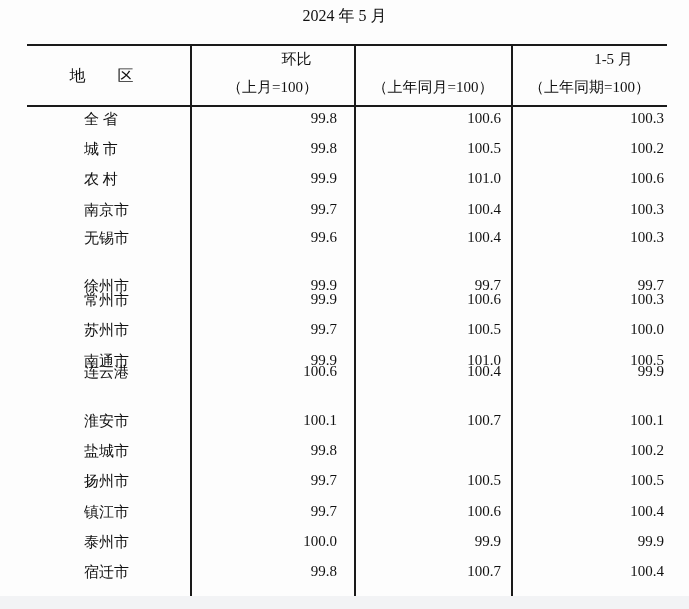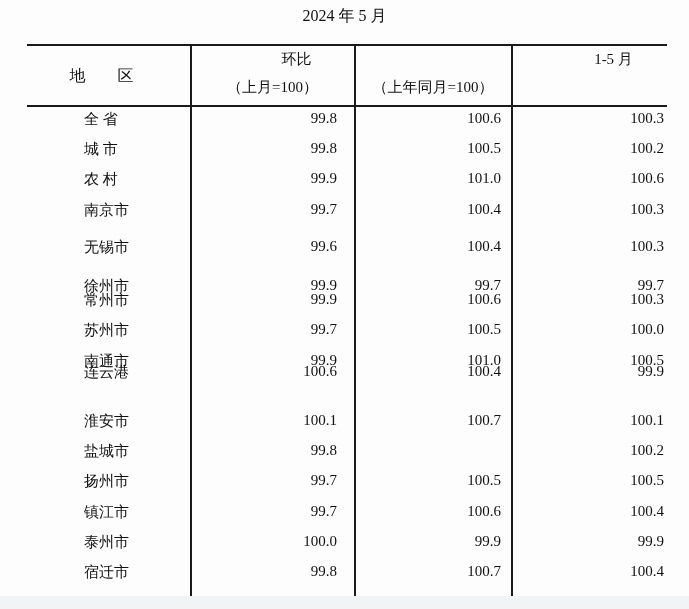--- a/index.html
+++ b/index.html
@@ -40,20 +40,21 @@
 
   <div class="hcell" style="left:191px;width:163px">
     <div class="l1">环比</div>
     <div class="l2">（上月=100）</div>
   </div>
   <div class="hcell" style="left:355px;width:156px">
     <div class="l2">（上年同月=100）</div>
   </div>
   <div class="hcell" style="left:512px;width:155px">
     <div class="l1">1-5 月</div>
+    <div class="l2">（上年同期=100）</div>
   </div>
 
   <div id="rows">
       <div class="row" style="top: 106px;">
         <span class="name">全 省</span>
         <span class="v v1">99.8</span>
         <span class="v v2">100.6</span>
         <span class="v v3">100.3</span>
       </div>
       <div class="row" style="top: 136.2px;">
@@ -67,21 +68,21 @@
         <span class="v v1">99.9</span>
         <span class="v v2">101.0</span>
         <span class="v v3">100.6</span>
       </div>
       <div class="row" style="top: 196.6px;">
         <span class="name">南京市</span>
         <span class="v v1">99.7</span>
         <span class="v v2">100.4</span>
         <span class="v v3">100.3</span>
       </div>
-      <div class="row" style="top: 234px;">
+      <div class="row" style="top: 225px;">
         <span class="name">无锡市</span>
         <span class="v v1">99.6</span>
         <span class="v v2">100.4</span>
         <span class="v v3">100.3</span>
       </div>
       <div class="row" style="top: 273px;">
         <span class="name">徐州市</span>
         <span class="v v1">99.9</span>
         <span class="v v2">99.7</span>
         <span class="v v3">99.7</span>

